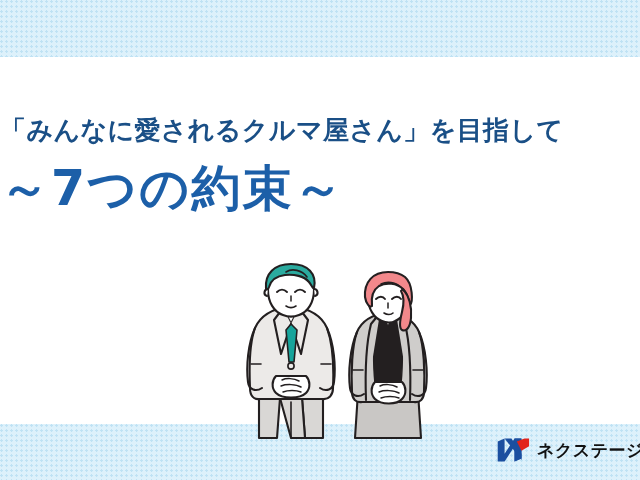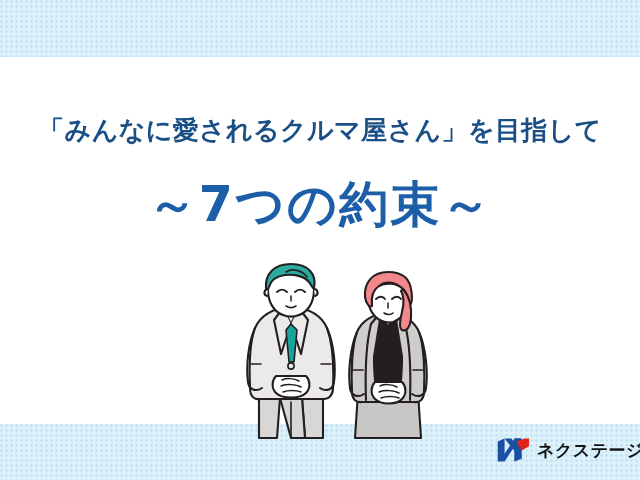--- a/index.html
+++ b/index.html
@@ -35,33 +35,33 @@
   }
   #band-top   { top: 0;   height: 57px; }
   #band-bottom{ top: 424px; height: 56px; }
 
   
   .headline-wrap {
     position: absolute;
     left: 0;
     top: 115px;
     width: 640px;
-    text-align: center;
+    text-align: left;
   }
   #headline-line1 {
     font-family: "DejaVu Sans", "Liberation Sans", sans-serif;
     font-size: 26px;
     font-weight: 700;
     letter-spacing: 0.4px;
     color: #1a4f86;
     line-height: 1.2;
     white-space: nowrap;
   }
   #headline-line2 {
-    margin-top: 32px;
+    margin-top: 16px;
     font-family: "DejaVu Sans", "Liberation Sans", sans-serif;
     font-size: 49px;
     font-weight: 700;
     letter-spacing: 2px;
     color: #1c5fa8;
     line-height: 1.12;
     white-space: nowrap;
   }
 
   

